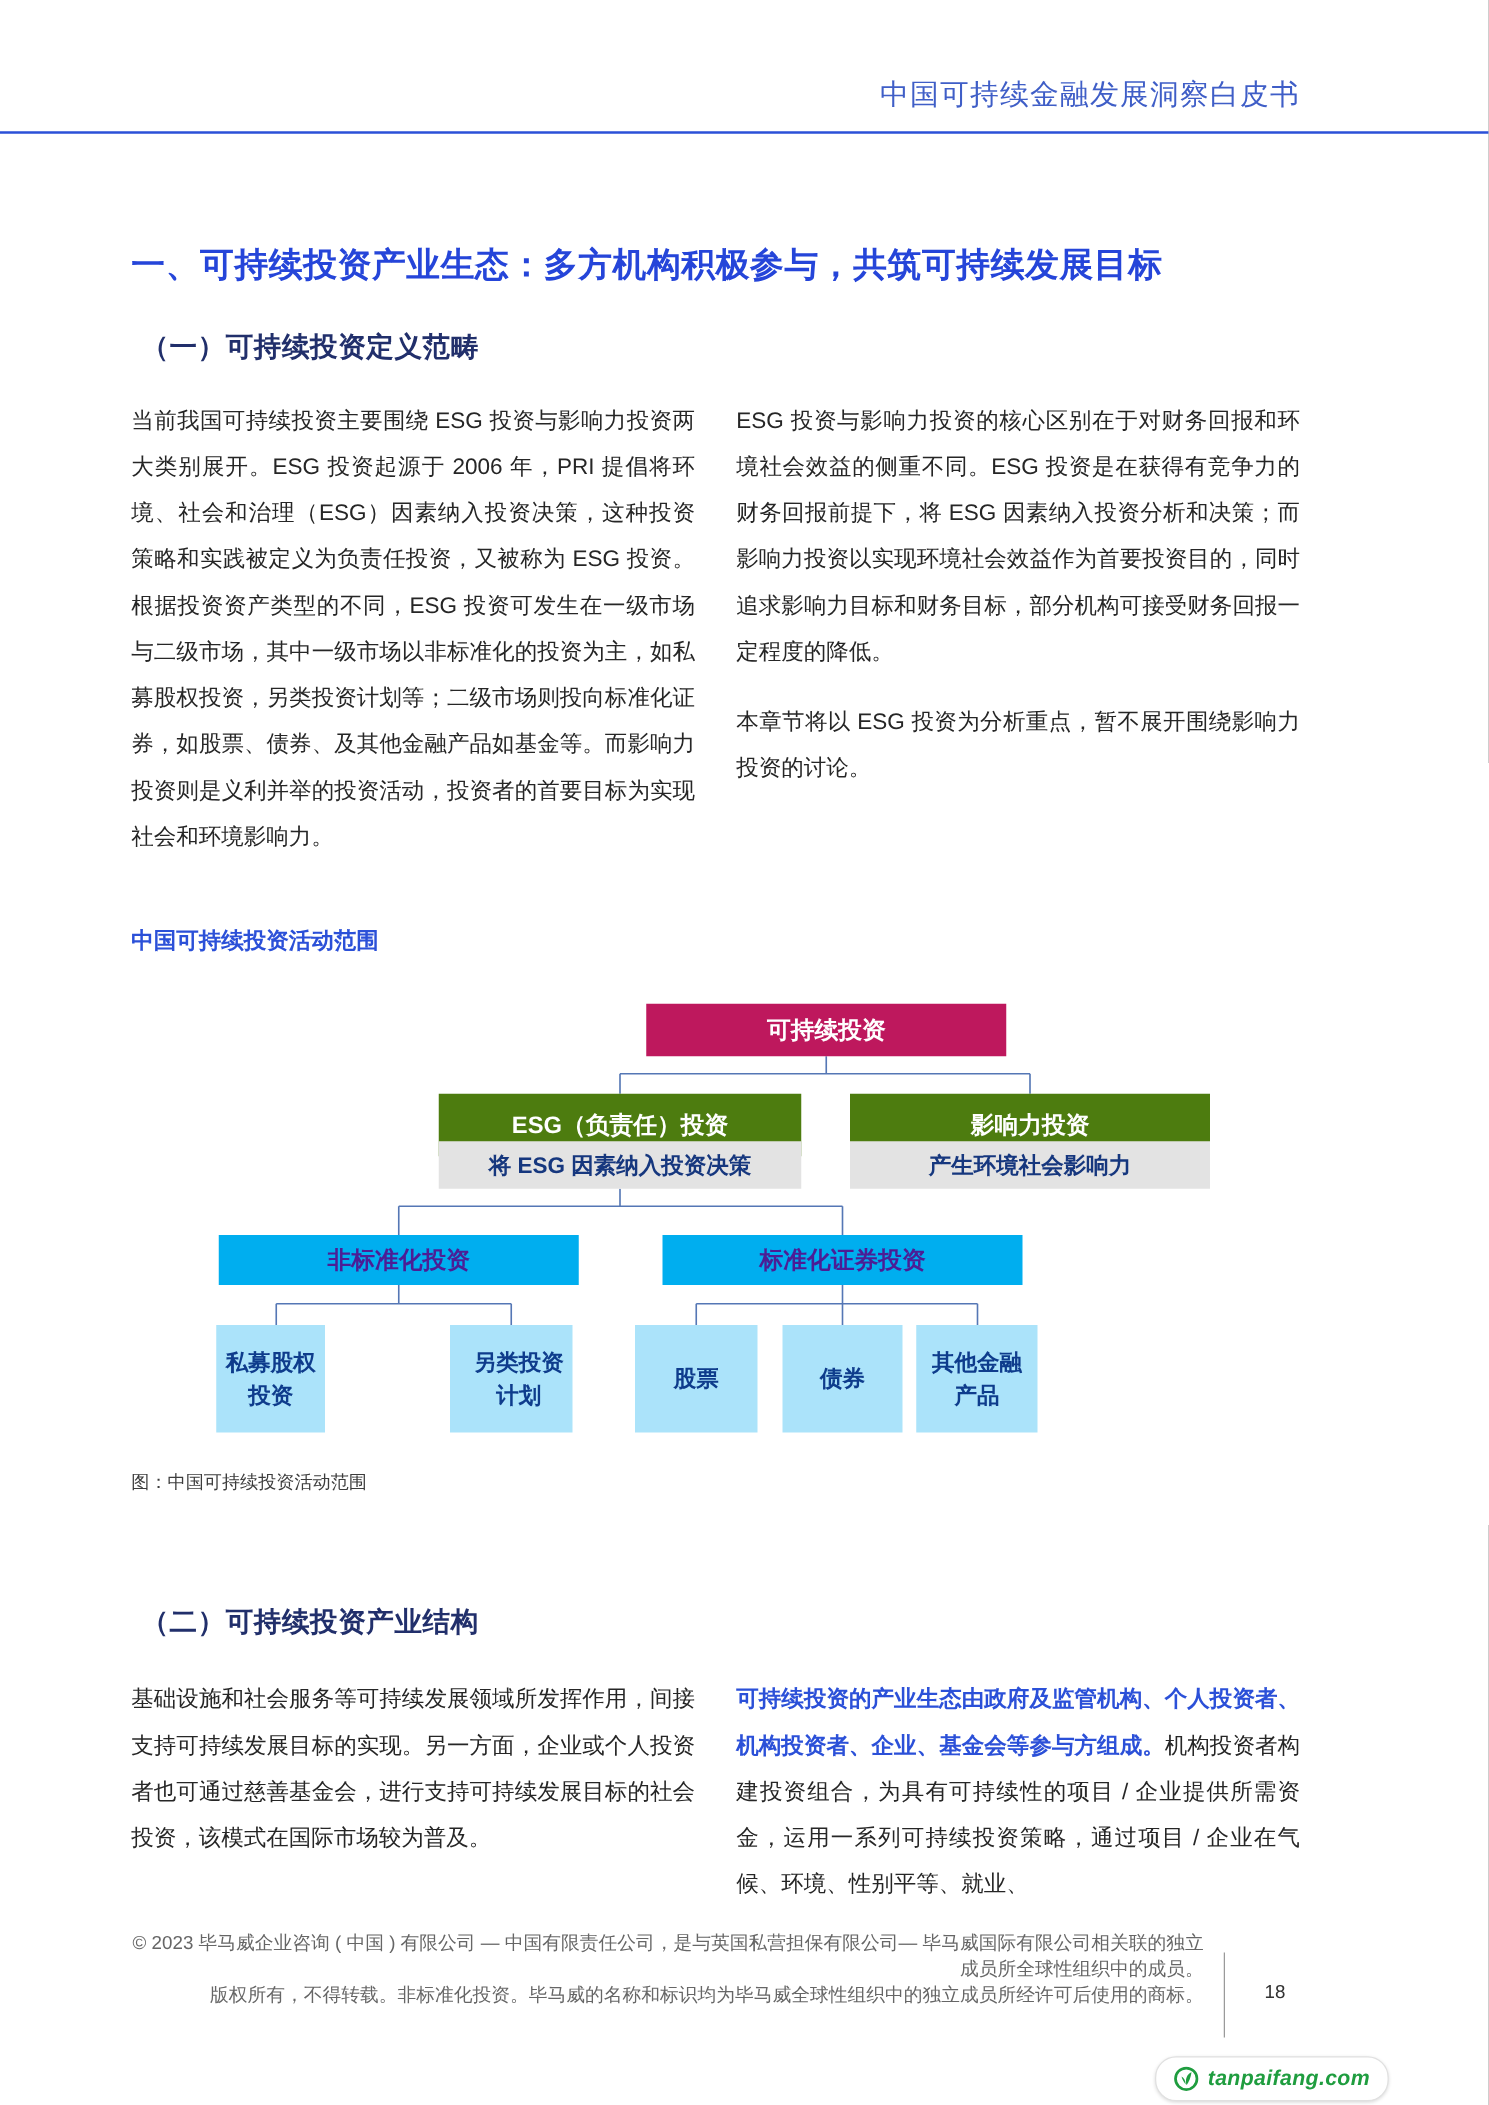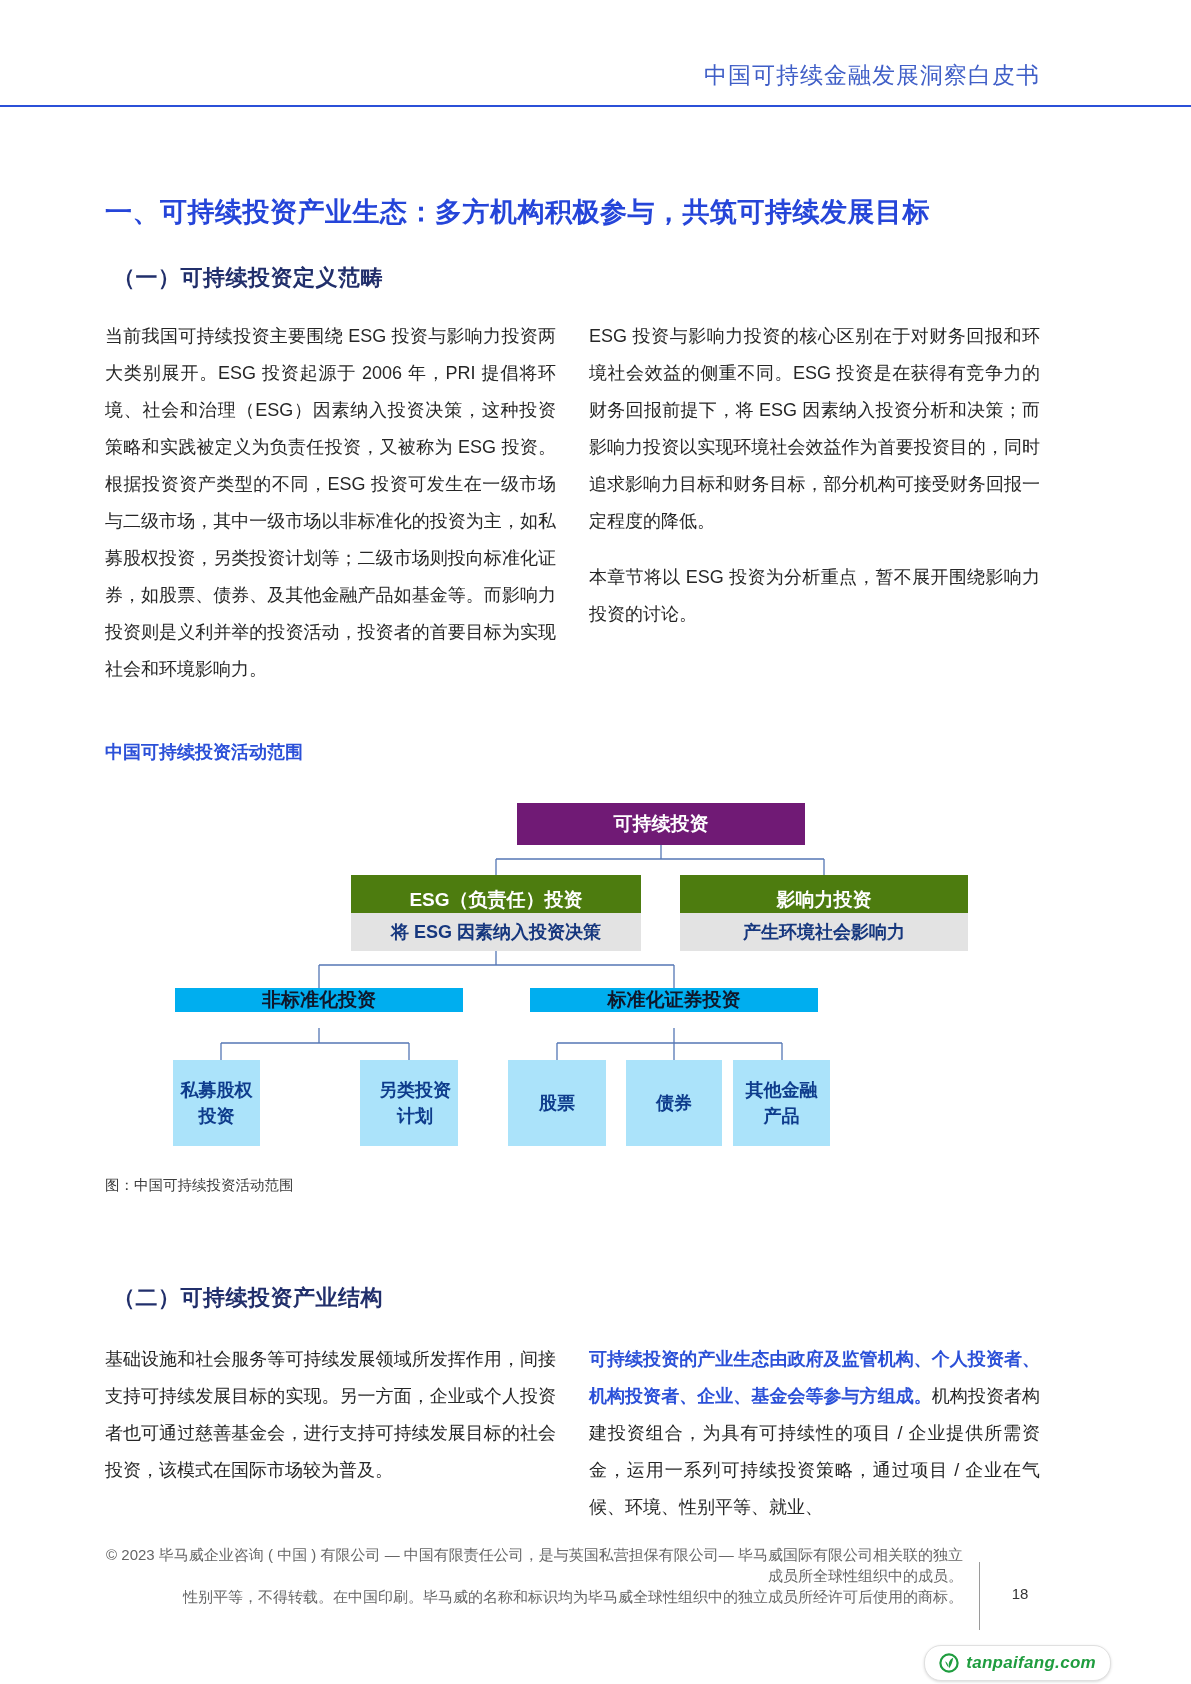--- a/index.html
+++ b/index.html
@@ -43,28 +43,28 @@
   .diagram-label {
     position:absolute; top:740px; left:105px;
     font-size:18px; font-weight:bold; color:#2b50d8;
   }
   .diagram { position:absolute; top:793px; left:105px; width:935px; height:358px; }
   .diagram svg.connectors { position:absolute; left:0; top:0; }
   .dbox {
     position:absolute; display:flex; align-items:center; justify-content:center;
     font-weight:bold; text-align:center; box-sizing:border-box;
   }
-  .root-box  { left:412px; top:10px;  width:288px; height:42px; background:#701a75; color:#fff; font-size:19px; }
+  .root-box  { left:412px; top:10px;  width:288px; height:42px; background:#be185d; color:#fff; font-size:19px; }
   .l2-head   { height:50px; background:#4d7c0f; color:#fff; font-size:19px; }
   .l2-sub    { height:38px; background:#e3e3e3; color:#16377e; font-size:18px; }
   .esg-head    { left:246px; top:82px;  width:290px; }
   .esg-sub     { left:246px; top:120px; width:290px; }
   .impact-head { left:575px; top:82px;  width:288px; }
   .impact-sub  { left:575px; top:120px; width:288px; }
-  .cyan-box  { top:195px; height:24px; background:#00aeef; color:#0f172a; font-size:19px; }
+  .cyan-box  { top:195px; height:40px; background:#00aeef; color:#4c1d95; font-size:19px; }
   .nonstd-box { left:70px;  width:288px; }
   .std-box    { left:425px; width:288px; }
   .leaf {
     top:267px; height:86px; background:#abe3fa; color:#0e3c8c;
     font-size:18px; line-height:26px; white-space:pre-line;
   }
   .leaf-1 { left:68px;  width:87px; }
   .leaf-2 { left:255px; width:98px;padding-left:12px; }
   .leaf-3 { left:403px; width:98px; }
   .leaf-4 { left:521px; width:96px; }
@@ -153,21 +153,21 @@
     <div class="col">
       <p>基础设施和社会服务等可持续发展领域所发挥作用，间接支持可持续发展目标的实现。另一方面，企业或个人投资者也可通过慈善基金会，进行支持可持续发展目标的社会投资，该模式在国际市场较为普及。</p>
     </div>
     <div class="col">
       <p><span class="lead-blue">可持续投资的产业生态由政府及监管机构、个人投资者、机构投资者、企业、基金会等参与方组成。</span><span>机构投资者构建投资组合，为具有可持续性的项目 / 企业提供所需资金，运用一系列可持续投资策略，通过项目 / 企业在气候、环境、性别平等、就业、</span></p>
     </div>
   </div>
 
   <div class="footer-text">
     <div>© 2023 毕马威企业咨询 ( 中国 ) 有限公司 — 中国有限责任公司，是与英国私营担保有限公司— 毕马威国际有限公司相关联的独立成员所全球性组织中的成员。</div>
-    <div>性别平等，不得转载。在中国印刷。毕马威的名称和标识均为毕马威全球性组织中的独立成员所经许可后使用的商标。</div>
+    <div>版权所有，不得转载。非标准化投资。毕马威的名称和标识均为毕马威全球性组织中的独立成员所经许可后使用的商标。</div>
   </div>
   <div class="footer-divider"></div>
   <div class="page-number">18</div>
 
   <div class="brand">
     <span style="display:inline-flex;">
       <svg width="20" height="20" viewBox="0 0 20 20">
         <circle cx="10" cy="10" r="8.6" fill="#ffffff" stroke="#1f9d3f" stroke-width="2.2"></circle>
         <path d="M10.2 15.2 C8.8 10.4 10.6 6.2 14.2 4.8 C13.6 9.2 12.2 12.4 10.2 15.2 Z" fill="#1f9d3f"></path>
         <path d="M9.6 14.6 C8.2 12.6 6.8 10.8 6.2 8.2 C8.2 9.4 9.4 11.4 9.6 14.6 Z" fill="#1f9d3f"></path>

